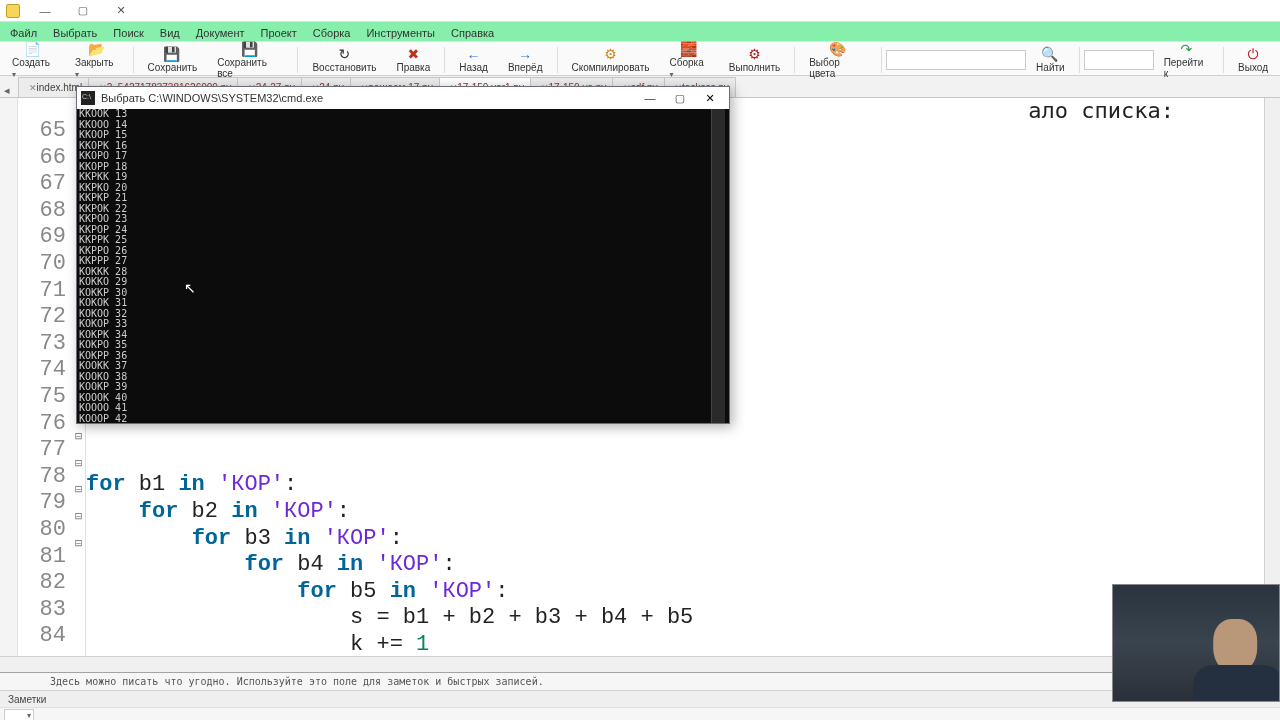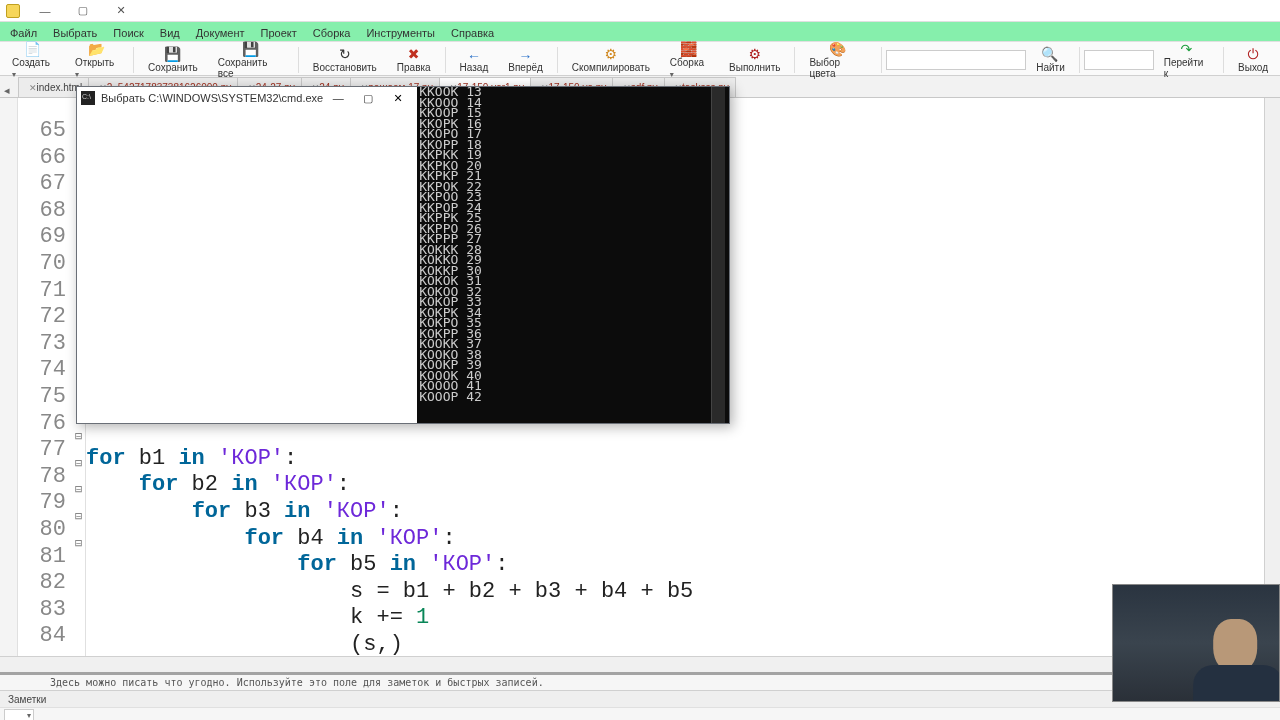--- a/index.html
+++ b/index.html
@@ -28,32 +28,32 @@
   .gutter { width: 54px; background: #fff; color: #888; font-family: Liberation Mono, monospace; font-size: 22px; text-align: right; padding-right: 6px; line-height: 26.6px; padding-top:20px;}
   .marks { width: 14px; border-right:1px solid #e0e0e0; font-family: Consolas, monospace; font-size: 12px; color:#888; line-height:26.6px; padding-top:6px; text-align:center;}
   .code { flex: 1; font-family: Consolas, "Courier New", monospace; font-size: 22px; line-height: 26.6px; white-space: pre; padding-top:2px; color:#222; position:relative; overflow:hidden;}
   .kw { color: #006699; font-weight:bold;font-family:Liberation Mono, monospace;}
   .str { color: #6d28d9; }
   .num { color: #098658; }
   .visible-fragment{ position:absolute; right:90px; top:0; font-family: Consolas, monospace; font-size: 22px; color:#222;}
   .vscroll{ width:16px; background:#f0f0f0; border-left:1px solid #d0d0d0;}
   .hscrollbar{ height:16px; background:#f0f0f0; border-top:1px solid #d0d0d0; width:100%;}
   
-  .console { position: absolute; left: 76px; top: 86px; width: 654px; height: 338px; background: #fff; border: 1px solid #6a6f77; box-shadow: 3px 3px 12px rgba(0,0,0,0.3); display:flex; flex-direction:row;}
+  .console { position: absolute; left: 76px; top: 86px; width: 654px; height: 338px; background: #fff; border: 1px solid #6a6f77; box-shadow: 3px 3px 12px rgba(0,0,0,0.3); display:flex; flex-direction:column;}
   .console-title { height: 22px; background: #fff; display: flex; align-items: center; padding: 0 4px; color:#333; font-size:11px;}
   .console-title .cicon{ width:14px; height:14px; background:#222; margin-right:6px; display:inline-block; position:relative;}
   .console-title .cicon::after{content:"C:\\"; color:#ccc; font-size:7px; position:absolute; left:1px; top:2px;}
   .console-title .t { flex:1; }
   .console-title .cbtn{ width:30px; height:20px; display:flex; align-items:center; justify-content:center; color:#333;}
-  .console-body { flex:1; background: #0c0c0c; color: #ccc; font-family: Consolas, monospace; font-size: 13px; line-height: 10.5px; padding: 0 4px 0 2px; overflow:hidden; display:flex;}
+  .console-body { flex:1; background: #0c0c0c; color: #ccc; font-family: Consolas, monospace; font-size: 10px; line-height: 10.5px; padding: 0 4px 0 2px; overflow:hidden; display:flex;}
   .console-body .out{flex:1;}
   .console-body .csb{ width:14px; background:#2a2a2a; border-left:1px solid #444;}
   .cursor-arrow{ position:absolute; color:#fff; font-size:14px; z-index:50;}
   
-  .notes-strip{ height:18px; background:#f6f6f6; border-top:3px solid #a3a3a3; display:flex; align-items:center; padding-left:50px; font-family: Consolas, monospace; font-size:10px; color:#555;}
+  .notes-strip{ height:18px; background:#f6f6f6; border-top:1px solid #a3a3a3; display:flex; align-items:center; padding-left:50px; font-family: Consolas, monospace; font-size:10px; color:#555;}
   .notes-label{ height:14px; background:#efefef; border-top:1px solid #d0d0d0; padding:8px 8px; font-size:10px; color:#444; display:flex; align-items:center;}
   .dropdown-strip{ height:16px; background:#f6f6f6; border-top:1px solid #e0e0e0; display:flex; align-items:center;}
   .dropdown-strip .dd{ width:30px; height:14px; border:1px solid #ccc; background:#fff; margin-left:4px; display:flex; align-items:center; justify-content:flex-end; padding-right:2px; color:#666; font-size:8px;}
   
   .webcam{ position:absolute; right:0; bottom:18px; width:168px; height:118px; background: linear-gradient(180deg,#2a3440 0%, #3a444e 50%, #2a3038 100%); border:1px solid #888; overflow:hidden;}
   .webcam .sil{ position:absolute; bottom:-10px; left:50%; transform:translateX(-12%); width:90px; height:110px;}
   .webcam .head{ width:44px; height:54px; background:#b89878; border-radius:40% 40% 46% 46%; position:absolute; top:18px; left:28px;}
   .webcam .body{ width:90px; height:60px; background:#243040; border-radius:20px 20px 0 0; position:absolute; top:64px; left:8px;}
 </style>
 </head>
@@ -80,21 +80,21 @@
   <span>Справка</span>
 </div>
 
 <div class="toolbar">
   <div class="tbbtn">
       <span class="ticon">📄</span>
       <span class="drop">Создать</span>
     </div>
   <div class="tbbtn">
       <span class="ticon">📂</span>
-      <span class="drop">Открыть</span>
+      <span class="drop">Закрыть</span>
     </div>
   <div class="tbsep"></div>
   <div class="tbbtn">
       <span class="ticon">💾</span>
       <span>Сохранить</span>
     </div>
   <div class="tbbtn">
       <span class="ticon">💾</span>
       <span>Сохранить все</span>
     </div>
@@ -191,20 +191,21 @@
       <span class="x">✕</span>
       <span>tasksss.py</span>
     </div>
   </div>
 
 <div class="editor-wrap">
   <div class="foldcol"></div>
   <div class="gutter" id="gutter">65<br>66<br>67<br>68<br>69<br>70<br>71<br>72<br>73<br>74<br>75<br>76<br>77<br>78<br>79<br>80<br>81<br>82<br>83<br>84<br></div>
   <div class="marks" id="marks"><br><br><br><br><br><br><br><br><br><br><br><br>⊟<br>⊟<br>⊟<br>⊟<br>⊟<br><br><br><br></div>
   <div class="code" id="code">
+    <div class="visible-fragment">ало списка:</div>
   <br><br><br><br><br><br><br><br><br><br><br><br><span class="kw">for</span> b1 <span class="kw">in</span> <span class="str">'КОР'</span>:<br>    <span class="kw">for</span> b2 <span class="kw">in</span> <span class="str">'КОР'</span>:<br>        <span class="kw">for</span> b3 <span class="kw">in</span> <span class="str">'КОР'</span>:<br>            <span class="kw">for</span> b4 <span class="kw">in</span> <span class="str">'КОР'</span>:<br>                <span class="kw">for</span> b5 <span class="kw">in</span> <span class="str">'КОР'</span>:<br>                    s = b1 + b2 + b3 + b4 + b5<br>                    k += <span class="num">1</span><br>                    (s,)<br></div>
   <div class="vscroll"></div>
 </div>
 <div class="hscrollbar"></div>
 
 <div class="notes-strip">
   <span>Здесь можно писать что угодно. Используйте это поле для заметок и быстрых записей.</span>
 </div>
 <div class="notes-label">
     <span>Заметки</span>

